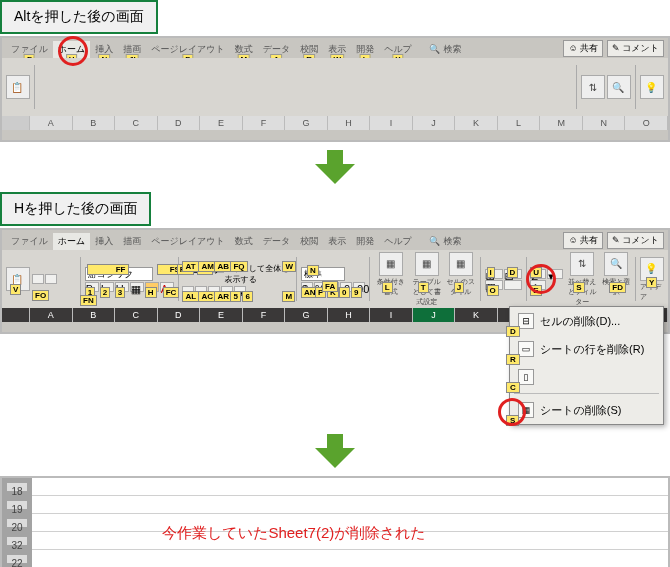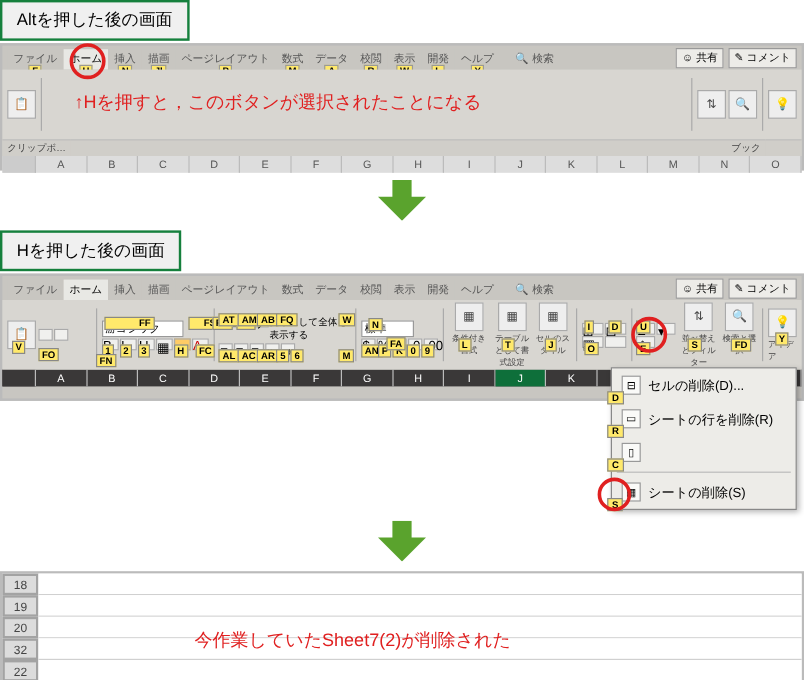--- a/index.html
+++ b/index.html
@@ -25,21 +25,21 @@
   .col-h { flex: 1; text-align: center; border-right: 1px solid #bbb; line-height: 14px; }
   .col-h.rownum { flex: 0 0 28px; background: #ccc; }
   .big-arrow { display: block; margin: 8px auto; }
   .context-menu { position: absolute; background: #edece8; border: 1px solid #888; box-shadow: 2px 2px 5px rgba(0,0,0,0.3); width: 155px; font-size: 11px; z-index: 20; }
   .ctx-item { display: flex; align-items: center; padding: 6px 8px; gap: 6px; position: relative; }
   .ctx-icon { width: 16px; height: 16px; border: 1px solid #999; background: #fafaf8; display: flex; align-items: center; justify-content: center; font-size: 9px; }
   .ctx-key { position: absolute; left: -4px; bottom: -2px; background: #ffe96b; border: 1px solid #888; font-size: 8px; font-weight: bold; padding: 0 3px; z-index: 2; }
   .ctx-sep { height: 1px; background: #bbb; margin: 2px 4px; }
   .sheet-grid { border: 2px solid #bbb; }
   .grid-row { display: flex; height: 18px; }
-  .row-num { width: 30px; background: #dcdcdc; border: 2px solid #a3a3a3; text-align: center; font-size: 10px; line-height: 18px; color: #444; }
+  .row-num { width: 30px; background: #dcdcdc; border: 5px solid #a3a3a3; text-align: center; font-size: 10px; line-height: 18px; color: #444; }
   .cell-area { flex: 1; border-bottom: 1px solid #d0d0d0; background: #fff; position: relative; }
   .share-area { position: absolute; top: 2px; right: 4px; display: flex; gap: 4px; font-size: 9px; }
   .share-btn { background: #edece8; border: 1px solid #999; padding: 1px 4px; }
   .tiny-icons { display: flex; flex-wrap: wrap; gap: 1px; width: 44px; }
   .tiny { width: 12px; height: 10px; background: #f0f0ee; border: 1px solid #aaa; }
   .font-sel { background: #fff; border: 1px solid #999; font-size: 9px; padding: 0 2px; height: 14px; width: 68px; overflow: hidden; }
   .num-sel { background: #fff; border: 1px solid #999; font-size: 9px; padding: 0 2px; height: 14px; width: 44px; }
   .section2-wrap { position: relative; }
 </style>
 </head>
@@ -67,44 +67,37 @@
     <div class="tab"><span>数式</span><span class="tab-key">M</span></div>
     <div class="tab"><span>データ</span><span class="tab-key">A</span></div>
     <div class="tab"><span>校閲</span><span class="tab-key">R</span></div>
     <div class="tab"><span>表示</span><span class="tab-key">W</span></div>
     <div class="tab"><span>開発</span><span class="tab-key">L</span></div>
     <div class="tab"><span>ヘルプ</span><span class="tab-key">Y</span></div>
     <div class="tab" style="margin-left:8px;">🔍 <span>検索</span></div>
   </div>
 
   <div class="ribbon-body">
-    <div class="annotation-red" style="top:18px; left:60px;">↑Hを押すと，このボタンが選択されたことになる</div>
 
     <div class="rgroup">
         <div class="ricon lg">📋</div>
       </div>
     <div class="divider"></div>
     <div style="flex:1"></div>
     <div class="divider"></div>
     <div class="rgroup">
         <div class="ricon lg">⇅</div>
       </div>
     <div class="rgroup">
         <div class="ricon lg">🔍</div>
       </div>
     <div class="divider"></div>
     <div class="rgroup">
         <div class="ricon lg">💡</div>
       </div>
-  </div>
-  <div class="group-labels">
-    <div class="group-label">クリップボ…</div>
-    <div style="flex:1" class="group-label"></div>
-    <div class="group-label">ブック</div>
-    <div class="group-label" style="width:30px;"></div>
   </div>
 
   <div class="col-headers">
     <div class="col-h rownum"></div>
     <div class="col-h">A</div>
     <div class="col-h">B</div>
     <div class="col-h">C</div>
     <div class="col-h">D</div>
     <div class="col-h">E</div>
     <div class="col-h">F</div>

